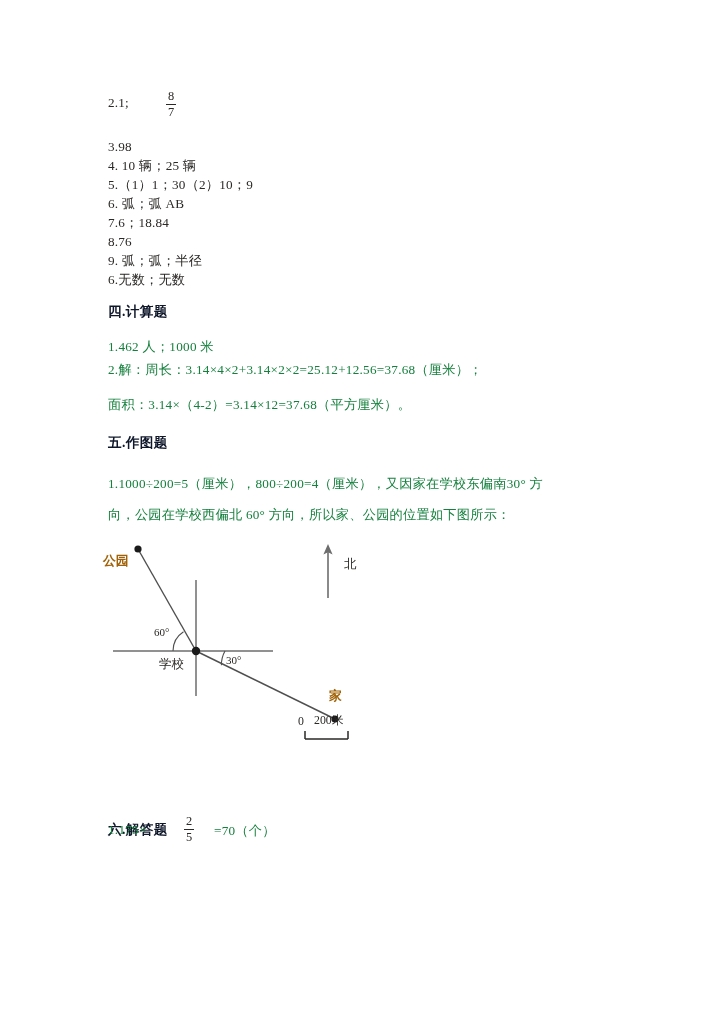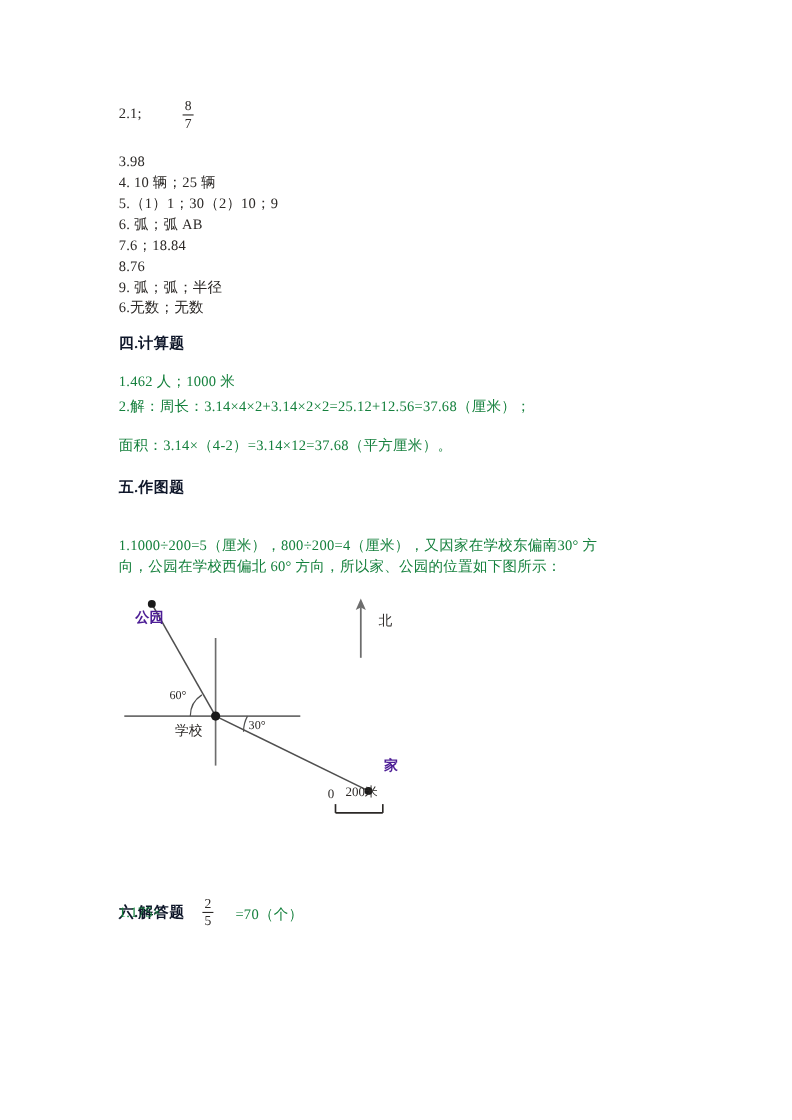--- a/index.html
+++ b/index.html
@@ -87,24 +87,23 @@
     overflow: visible;
   }
   .dg-label {
     position: absolute;
     white-space: nowrap;
     font-size: 12.5px;
     color: #2b2826;
     font-family: "Liberation Serif", "DejaVu Serif", serif;
   }
   .dg-label.red {
-    color: #4c1d95;
+    color: #a16207;
     font-weight: bold;
     font-size: 12.8px;
-    margin-left: 20px;
   }
   .dg-label.ang {
     font-size: 11px;
   }
   .dg-label.small {
     font-size: 11.8px;
   }
 </style>
 </head>
 <body>
@@ -129,21 +128,21 @@
   <div class="line" style="left:108px; top:273px;">6.无数；无数</div>
 
   <div class="section-head" style="left:108px; top:303px;">四.计算题</div>
 
   <div class="para" style="left:108px; top:338px;">1.462 人；1000 米</div>
   <div class="para" style="left:108px; top:361px;">2.解：周长：3.14×4×2+3.14×2×2=25.12+12.56=37.68（厘米）；</div>
   <div class="para" style="left:108px; top:396px;">面积：3.14×（4-2）=3.14×12=37.68（平方厘米）。</div>
 
   <div class="section-head" style="left:108px; top:434px;">五.作图题</div>
 
-  <div class="para" style="left:108px; top:487px;">1.1000÷200=5（厘米），800÷200=4（厘米），又因家在学校东偏南30° 方</div>
+  <div class="para" style="left:108px; top:475px;">1.1000÷200=5（厘米），800÷200=4（厘米），又因家在学校东偏南30° 方</div>
   <div class="para" style="left:108px; top:506px;">向，公园在学校西偏北 60° 方向，所以家、公园的位置如下图所示：</div>
 
   <div class="diagram">
     <svg viewBox="0 0 290 215" xmlns="http://www.w3.org/2000/svg">
 
       <line x1="18" y1="119" x2="178" y2="119" stroke="#6d6d6d" stroke-width="1.5"></line>
 
       <line x1="101" y1="48" x2="101" y2="164" stroke="#6d6d6d" stroke-width="1.5"></line>
 
       <line x1="101" y1="119" x2="43" y2="17" stroke="#4f4f4f" stroke-width="1.4"></line>

